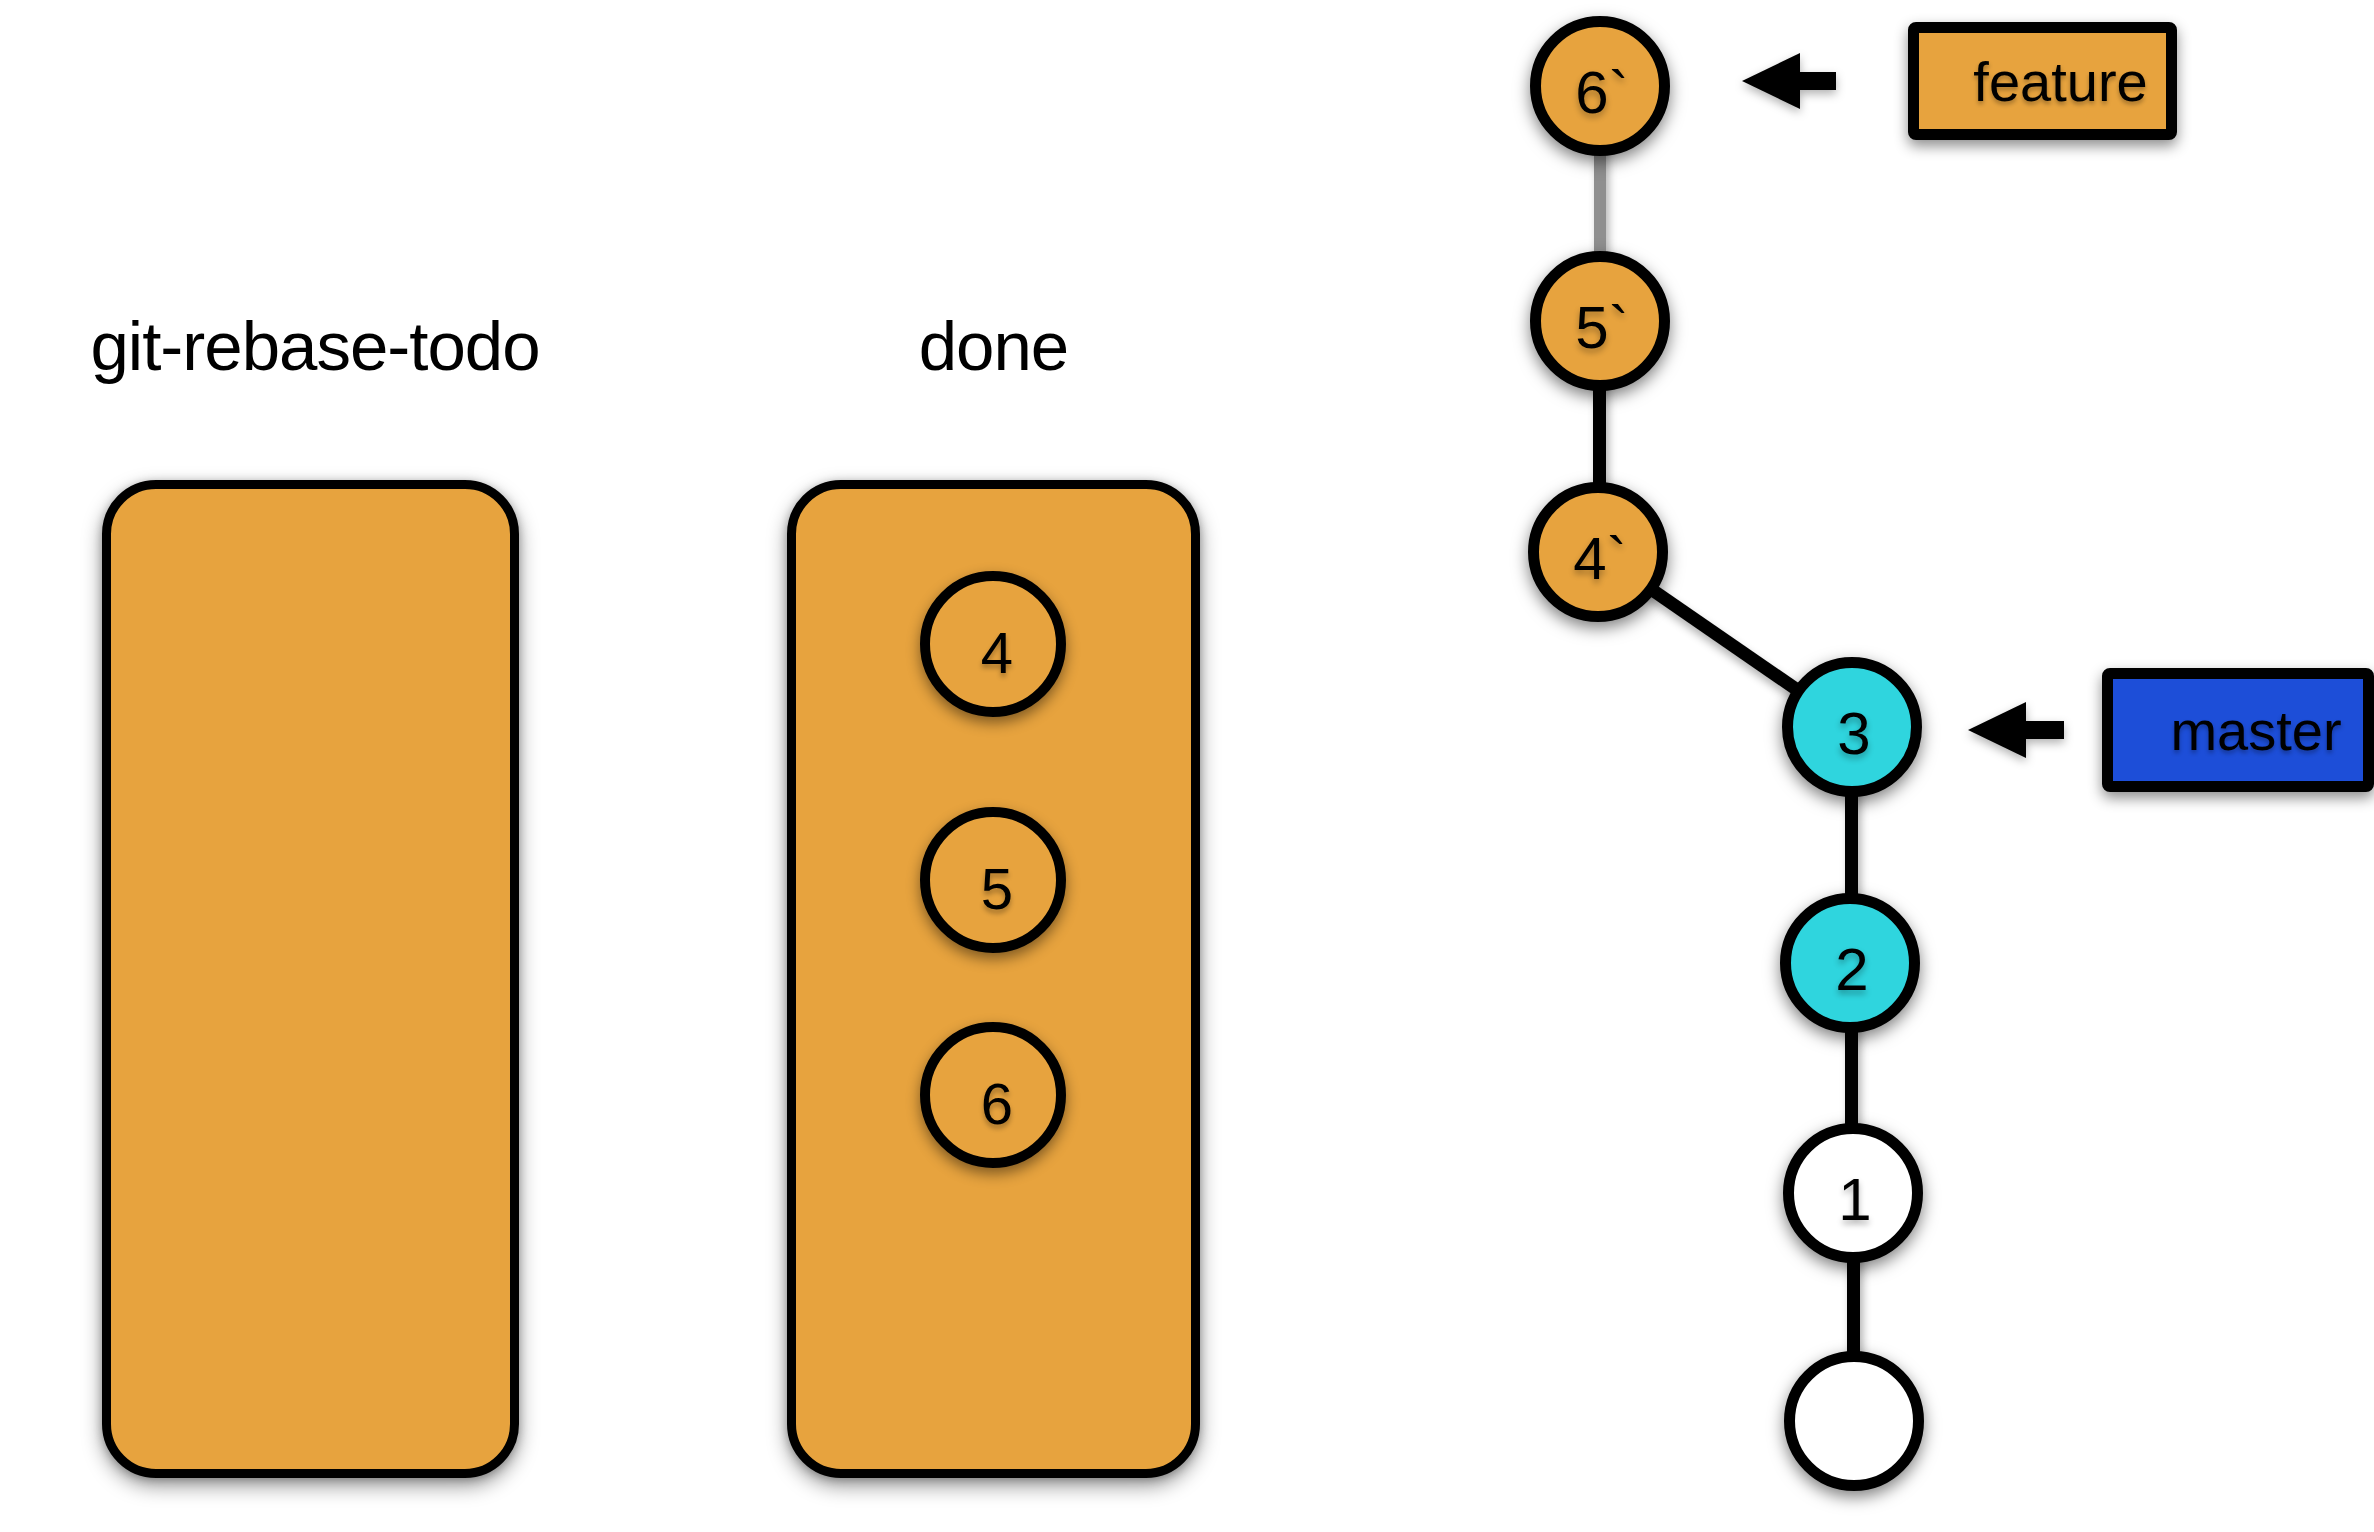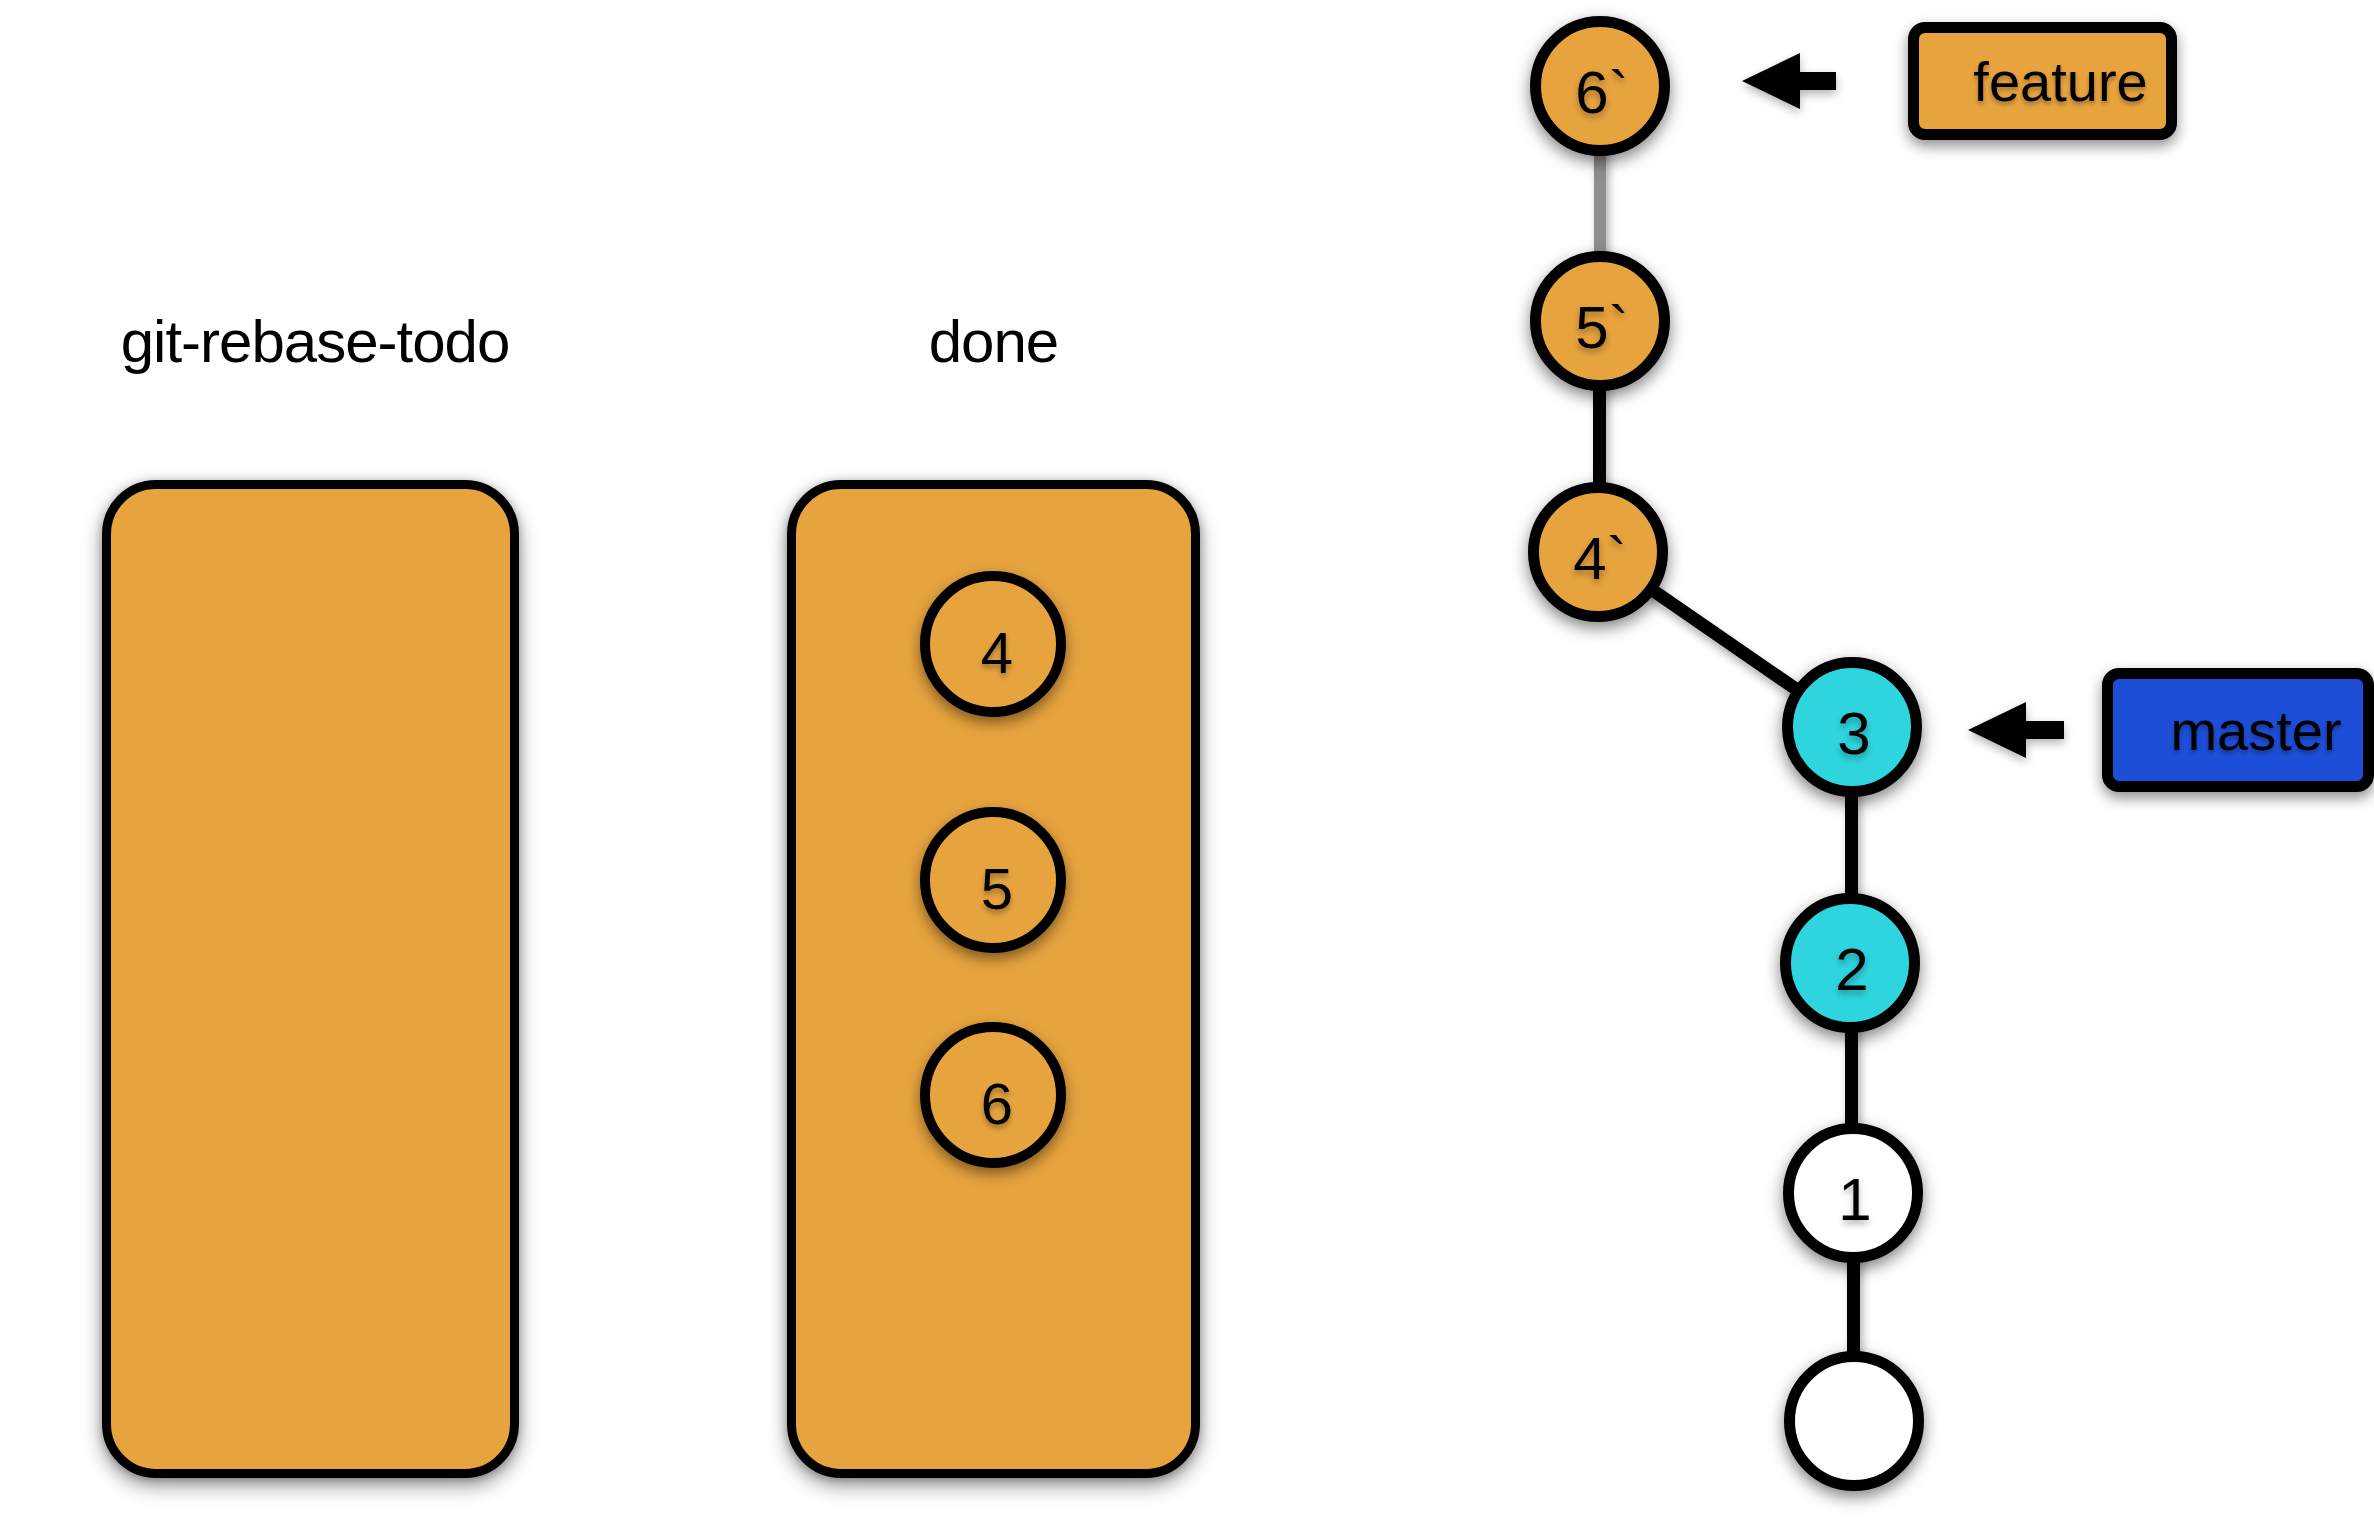--- a/index.html
+++ b/index.html
@@ -9,21 +9,21 @@
     height: 1532px;
     overflow: hidden;
     background: #ffffff;
     font-family: "Liberation Sans", sans-serif;
     color: #000;
   }
 
   
   .title {
     position: absolute;
-    font-size: 60px;
+    font-size: 69px;
     font-weight: 300;
     line-height: 1;
     text-align: center;
     letter-spacing: -1px;
     white-space: nowrap;
   }
   #title-todo { left: 0px;   top: 312px; width: 630px; }
   #title-done { left: 787px; top: 312px; width: 413px; }
 
   
@@ -113,21 +113,21 @@
   #arrow-feature { left: 1742px; top: 53px; width: 94px; height: 56px; }
   #arrow-feature .tail { left: 56px; top: 19px; width: 38px; }
   #arrow-master { left: 1968px; top: 702px; width: 96px; height: 56px; }
   #arrow-master .tail { left: 56px; top: 19px; width: 40px; }
 
   
   .branch {
     position: absolute;
     box-sizing: border-box;
     border: 11px solid #000;
-    border-radius: 17px;
+    border-radius: 8px;
     display: flex; align-items: center; justify-content: center;
     box-shadow: 0 6px 14px rgba(0,0,0,0.45);
     padding-left: 36px;
   }
   .branch.orange { background: #E7A33E; }
   .branch.cyan   { background: #1d4ed8; }
   .branch span {
     font-size: 56px; font-weight: 300;
     text-shadow: 0 3px 4px rgba(0,0,0,0.30);
   }

